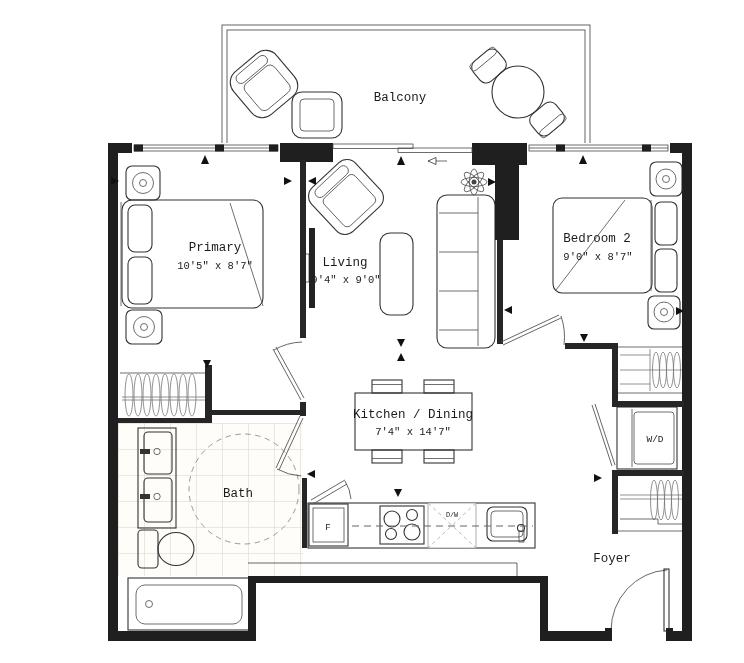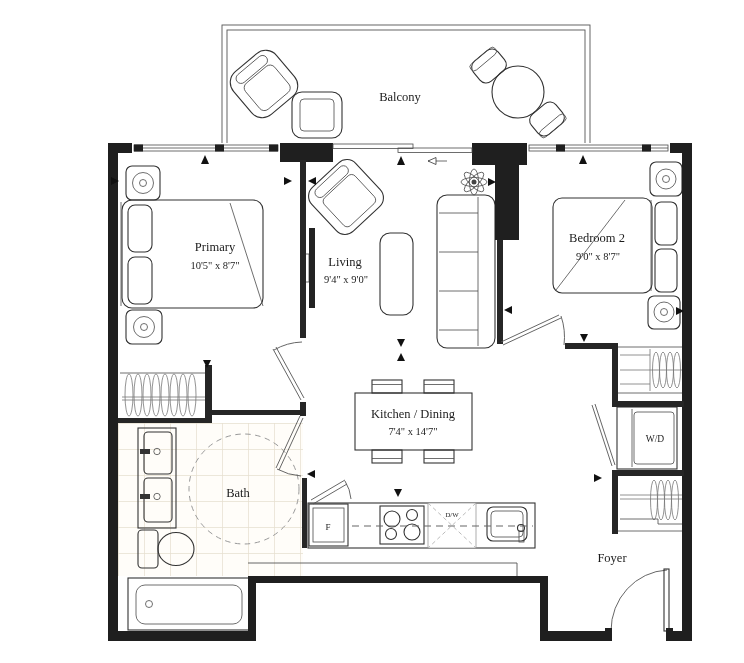--- a/index.html
+++ b/index.html
@@ -1,17 +1,17 @@
 <!DOCTYPE html>
 <html><head>
 <meta charset="utf-8">
 <style>
   html,body{margin:0;padding:0;background:#ffffff;}
   .stage{position:relative;width:732px;height:663px;background:#ffffff;overflow:hidden;
-         font-family:Liberation Serif, serif;}
+         font-family:Liberation Mono, monospace;}
   svg{display:block;}
   .wall{fill:#1f1f1f;stroke:none;}
   .iwall{fill:#262626;stroke:none;}
   .s1{stroke:#333;stroke-width:1.1;fill:none;}
   .s08{stroke:#4a4a4a;stroke-width:.8;fill:none;}
   .thin{stroke:#555;stroke-width:.9;fill:none;}
   .hang{stroke:#777;stroke-width:.8;fill:none;}
   .mark{fill:#111;stroke:none;}
   .dash{stroke:#666;stroke-width:1.1;fill:none;stroke-dasharray:7 5;}
   .dashx{stroke:#aaa;stroke-width:.8;fill:none;stroke-dasharray:4 3;}

